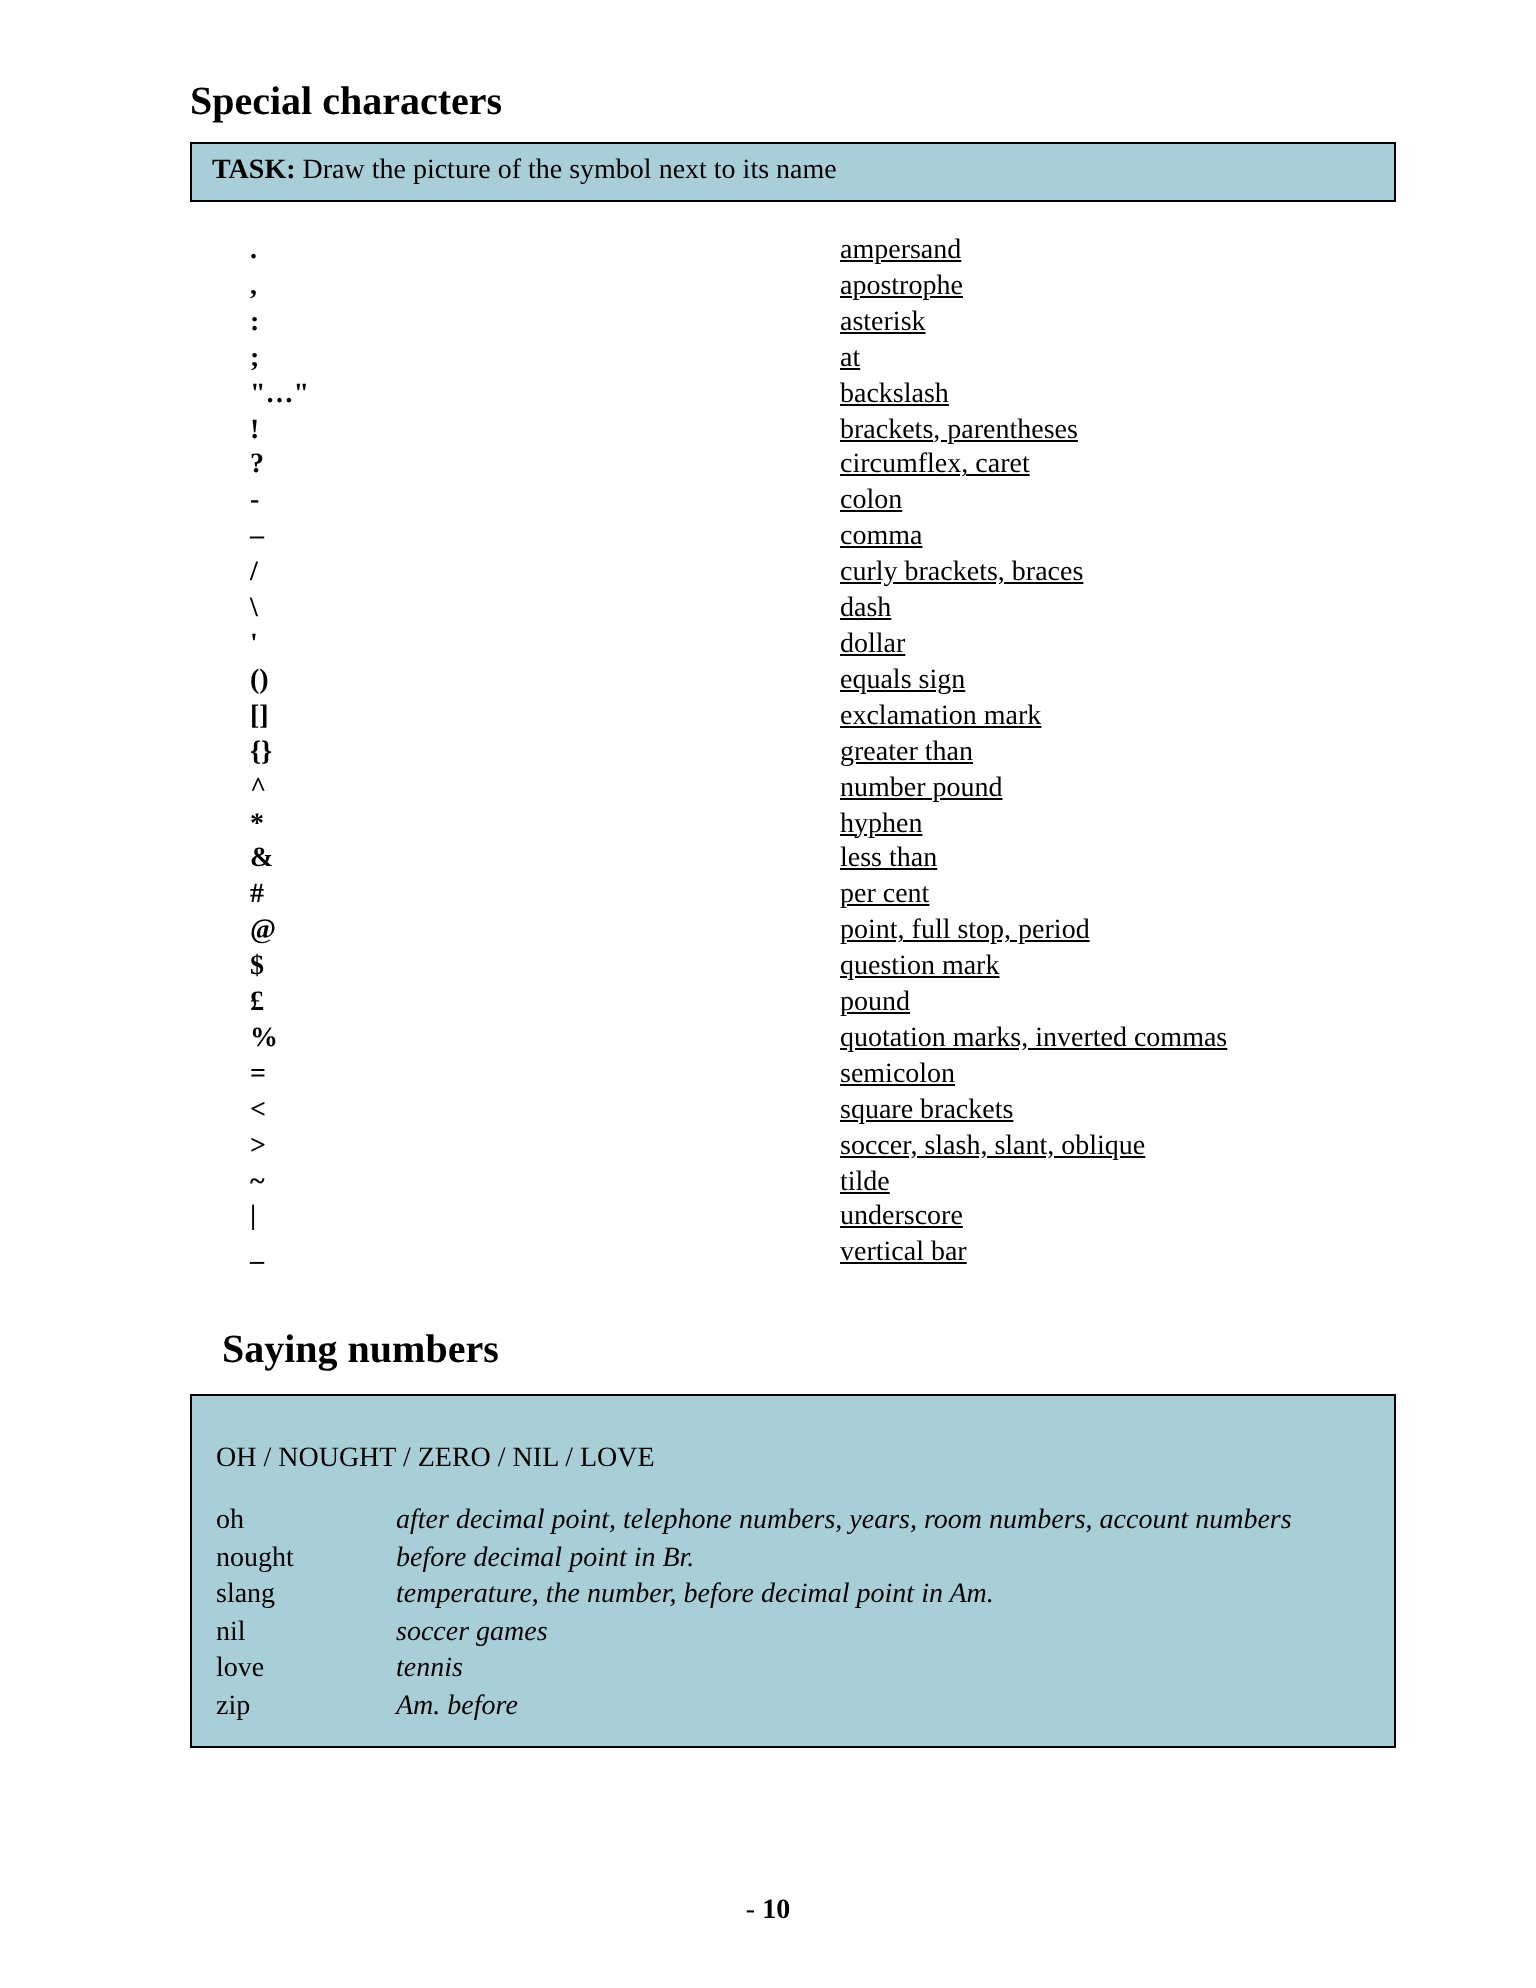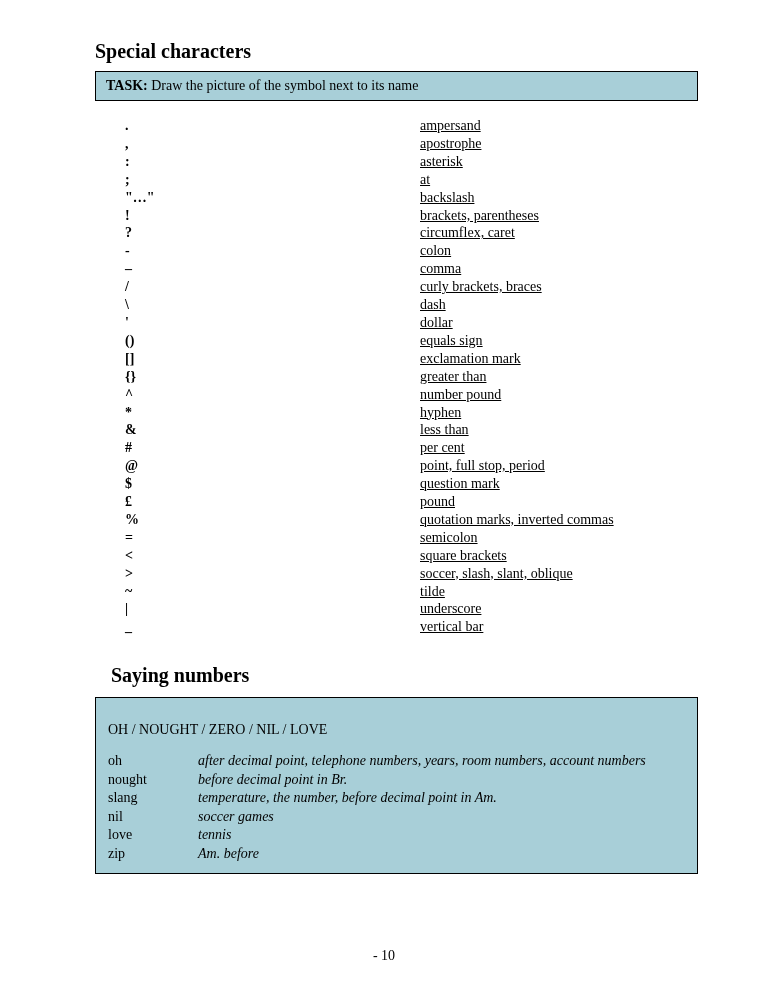--- a/index.html
+++ b/index.html
@@ -77,21 +77,21 @@
   }
   .footer {
     position: absolute;
     bottom: 30px;
     left: 0;
     width: 100%;
     text-align: center;
     font-size: 14px;
   }
   .footer .dash { font-weight: normal; }
-  .footer .pg  { font-weight: normal; }
+  .footer .pg  { font-weight: bold; }
 </style>
 </head>
 <body>
 
 <div class="page">
 
   <h1 class="section">Special characters</h1>
 
   <div class="task-box">
     <span class="task-label">TASK:</span><span> Draw the picture of the symbol next to its name</span>

